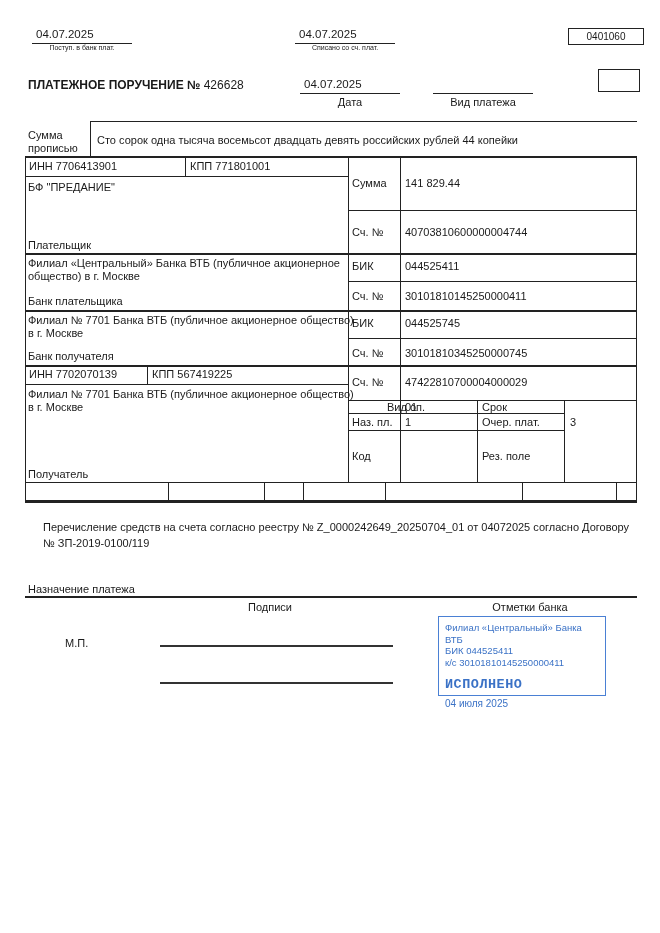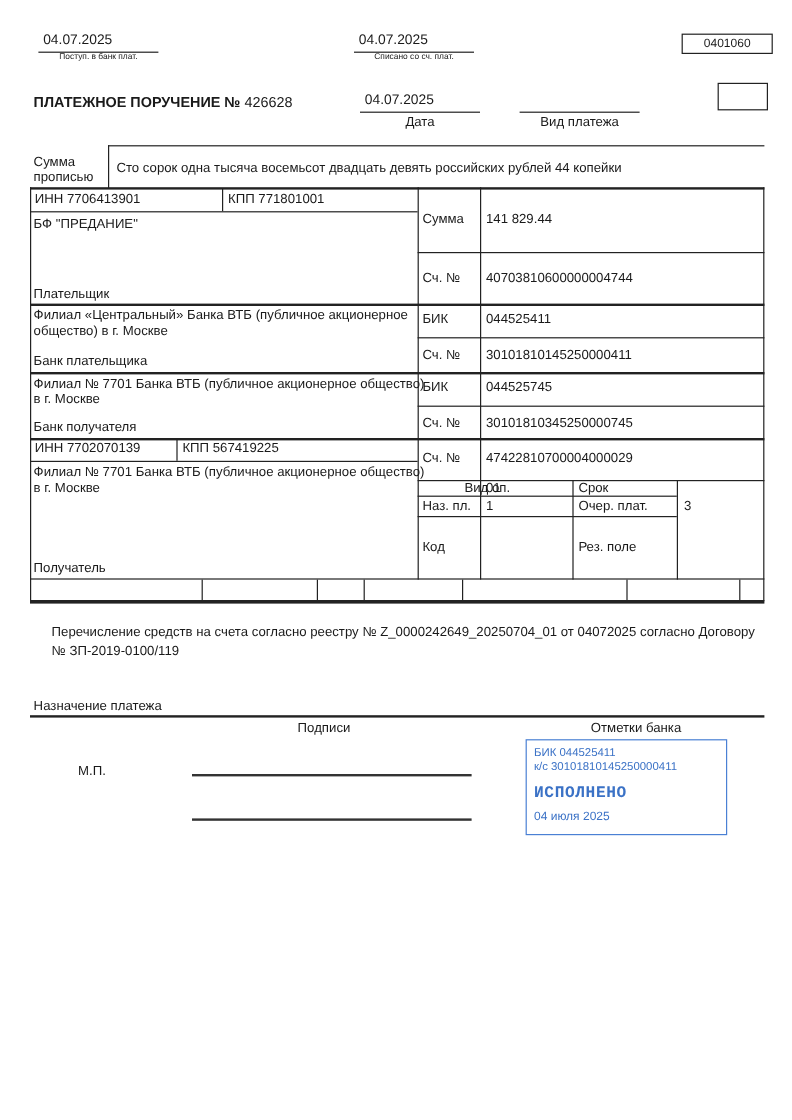--- a/index.html
+++ b/index.html
@@ -143,19 +143,20 @@
   <div class="t" style="left:28px; top:583px;">Назначение платежа</div>
   <div class="hline2" style="left:25px; top:596px; width:612px;"></div>
 
   <div class="t c" style="left:190px; top:601px; width:160px;">Подписи</div>
   <div class="t c" style="left:450px; top:601px; width:160px;">Отметки банка</div>
   <div class="t" style="left:65px; top:637px;">М.П.</div>
   <div class="hline2" style="left:160px; top:645px; width:233px; background:#333;"></div>
   <div class="hline2" style="left:160px; top:682px; width:233px; background:#333;"></div>
 
   <div class="stamp">
+    <div>Филиал «Центральный» Банка ВТБ</div>
     <div>БИК 044525411</div>
     <div>к/с 30101810145250000411</div>
     <div class="status">ИСПОЛНЕНО</div>
     <div class="sdate">04 июля 2025</div>
   </div>
 
 </div>
 
 </body></html>

